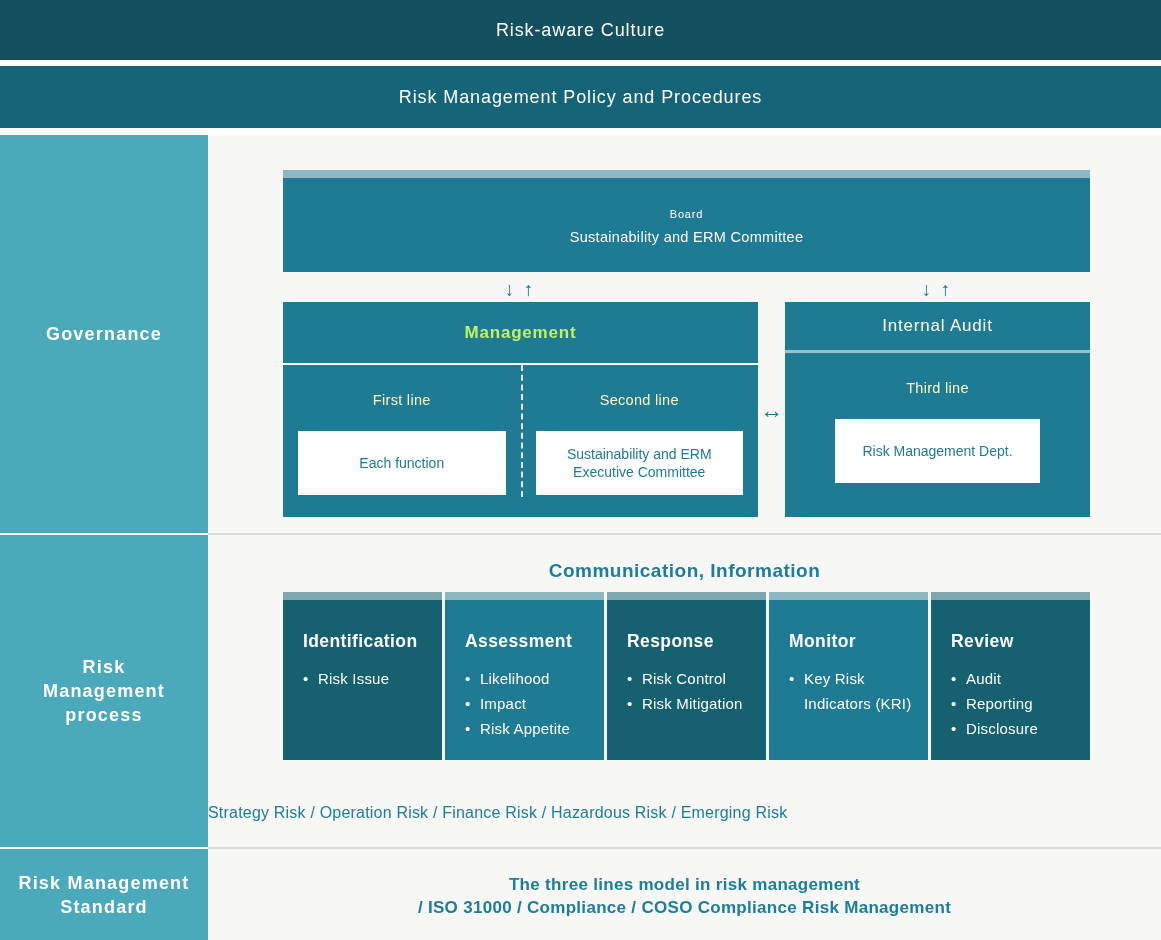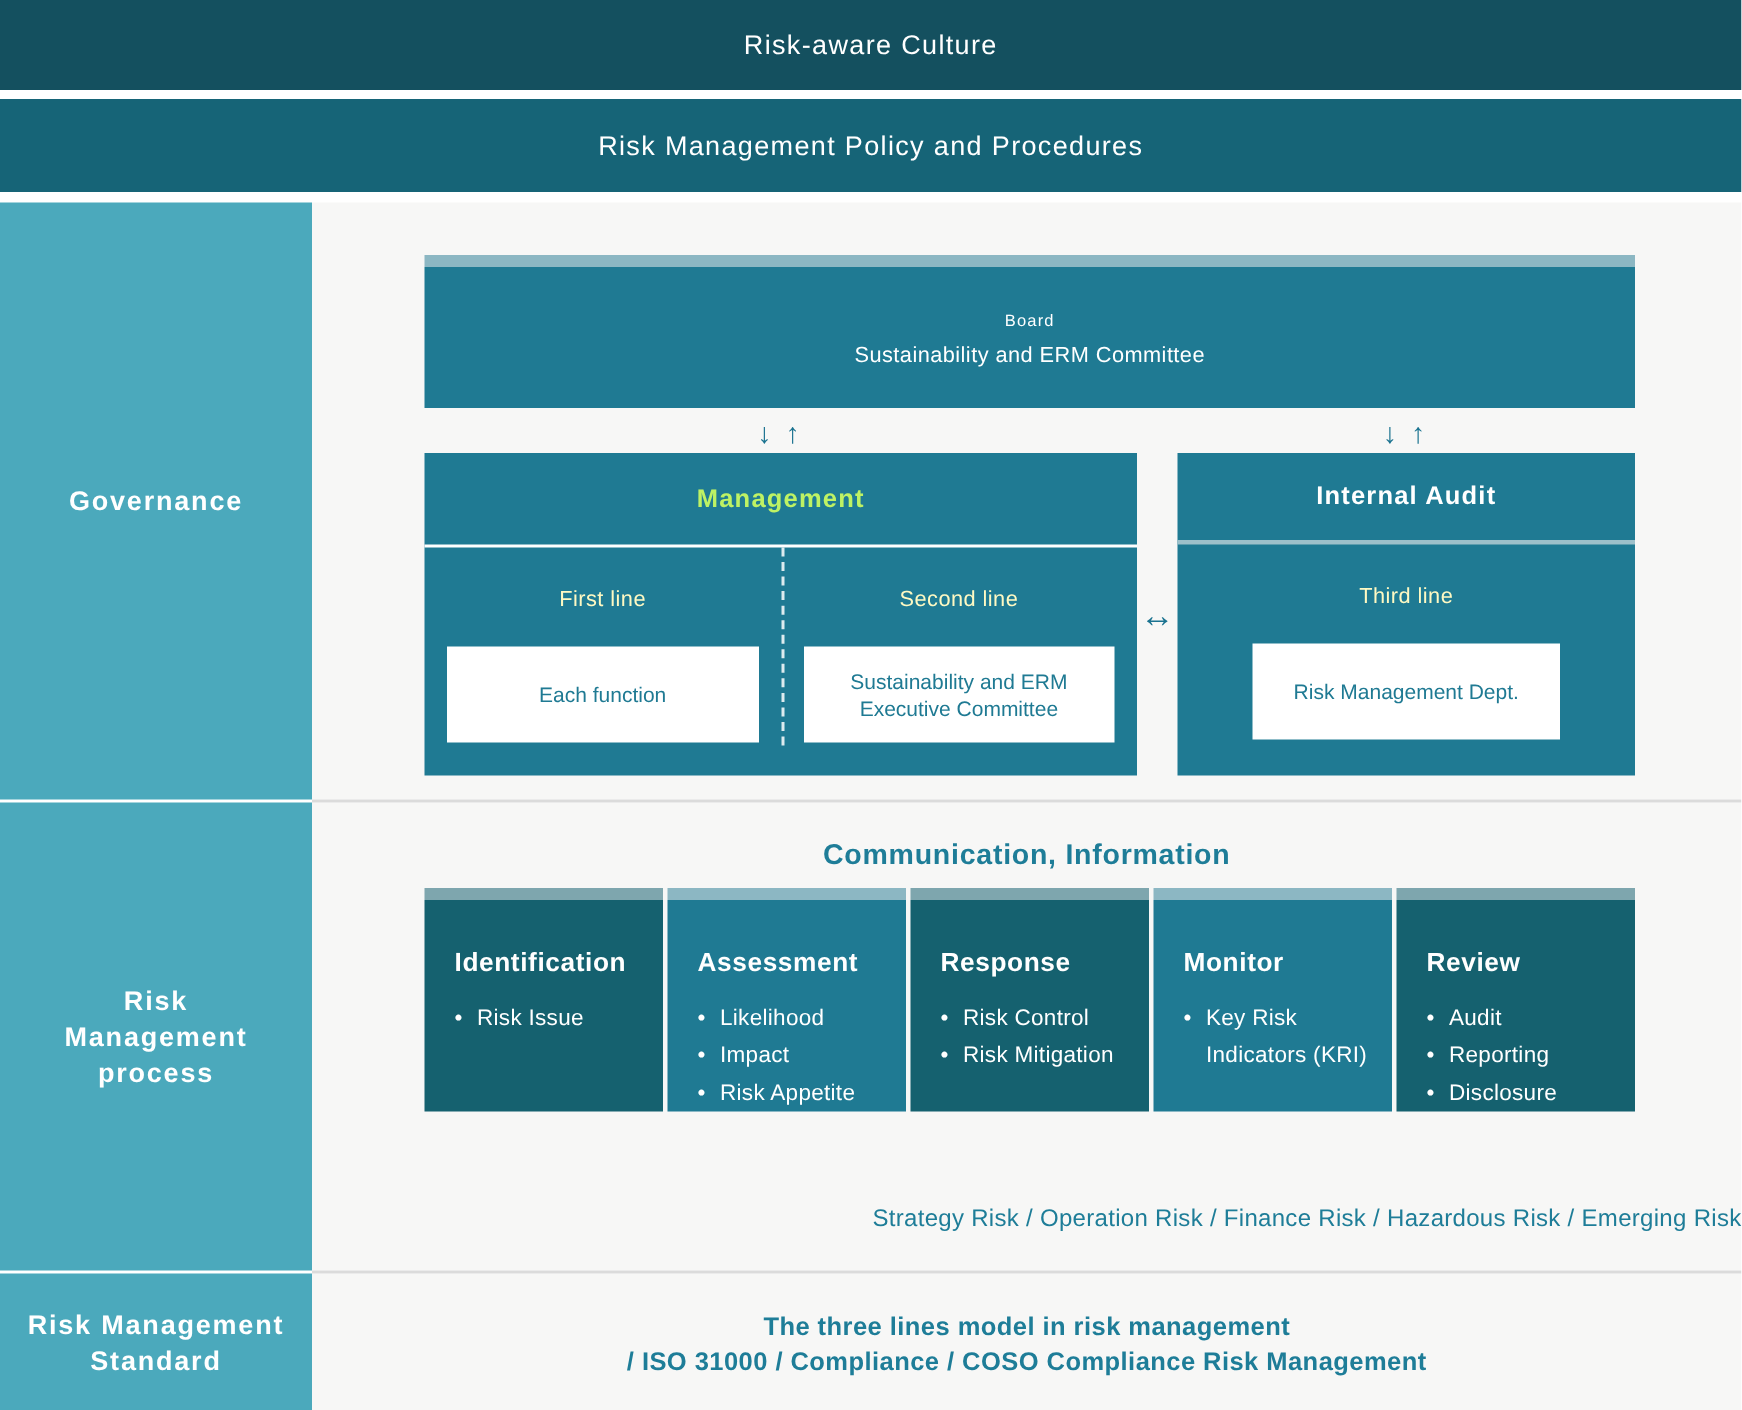--- a/index.html
+++ b/index.html
@@ -105,35 +105,35 @@
     display: flex; align-items: center; justify-content: center;
     font-size: 14px; line-height: 18px; text-align: center; padding: 0 8px;
   }
 
   .audit-box {
     position: absolute; left: 785px; top: 302px; width: 305px; height: 215px;
     background: var(--c-box_teal, #1F7A93);
     display: flex; flex-direction: column;
   }
   .audit-header {
-    height: 61px; border-bottom: 3px solid var(--c-audit_line, #9DC0CA);
-    display: flex; align-items: center; justify-content: center;
-    color: #ffffff; font-size: 17px; font-weight: bold; letter-spacing: 0.8px;
+    height: 51px; border-bottom: 3px solid var(--c-audit_line, #9DC0CA);
+    display: flex; align-items: center; justify-content: center;
+    color: #ffffff; font-size: 17px; font-weight: normal; letter-spacing: 0.8px;
   }
   .audit-body { flex: 1; display: flex; flex-direction: column; }
   .audit-box .white-box { margin: 22px 50px 0 50px; }
 
   
   .comm-title {
     position: absolute; left: 208px; top: 558px; width: 953px;
     text-align: center; color: var(--c-teal_text, #1E7D98);
     font-size: 19px; font-weight: 600; letter-spacing: 0.5px; line-height: 26px;
   }
   .process-columns {
-    position: absolute; left: 283px; top: 592px; width: 807px; height: 149px;
+    position: absolute; left: 283px; top: 592px; width: 807px; height: 168px;
     display: flex; gap: 3px;
   }
   .proc-col { flex: 1; display: flex; flex-direction: column; }
   .proc-strip { height: 8px; }
   .proc-body { flex: 1; color: #ffffff; }
   .proc-col-dark .proc-strip { background: var(--c-strip_gray, #7EA6AE); }
   .proc-col-dark .proc-body  { background: var(--c-dark_teal, #15616F); }
   .proc-col-light .proc-strip { background: var(--c-strip_light, #8CB7C3); }
   .proc-col-light .proc-body  { background: var(--c-box_teal, #1F7A93); }
   .proc-title {
@@ -142,21 +142,21 @@
   }
   .proc-list { list-style: none; margin: 14px 0 0 0; padding: 0 8px 0 20px; }
   .proc-list li {
     position: relative; padding-left: 15px;
     font-size: 15px; line-height: 25px; letter-spacing: 0.2px;
   }
   .proc-list li::before { content: "•"; position: absolute; left: 0; top: 0; }
 
   .risk-types {
     position: absolute; left: 208px; top: 802px; width: 953px;
-    text-align: right; color: var(--c-teal_text, #1E7D98);
+    text-align: left; color: var(--c-teal_text, #1E7D98);
     font-size: 16px; font-weight: 500; letter-spacing: 0.2px; line-height: 22px;
   }
 
   
   .standard-text {
     position: absolute; left: 208px; top: 874px; width: 953px;
     text-align: center; color: var(--c-teal_text, #1E7D98);
     font-size: 17px; font-weight: 600; letter-spacing: 0.3px; line-height: 22.5px;
   }
 </style>

